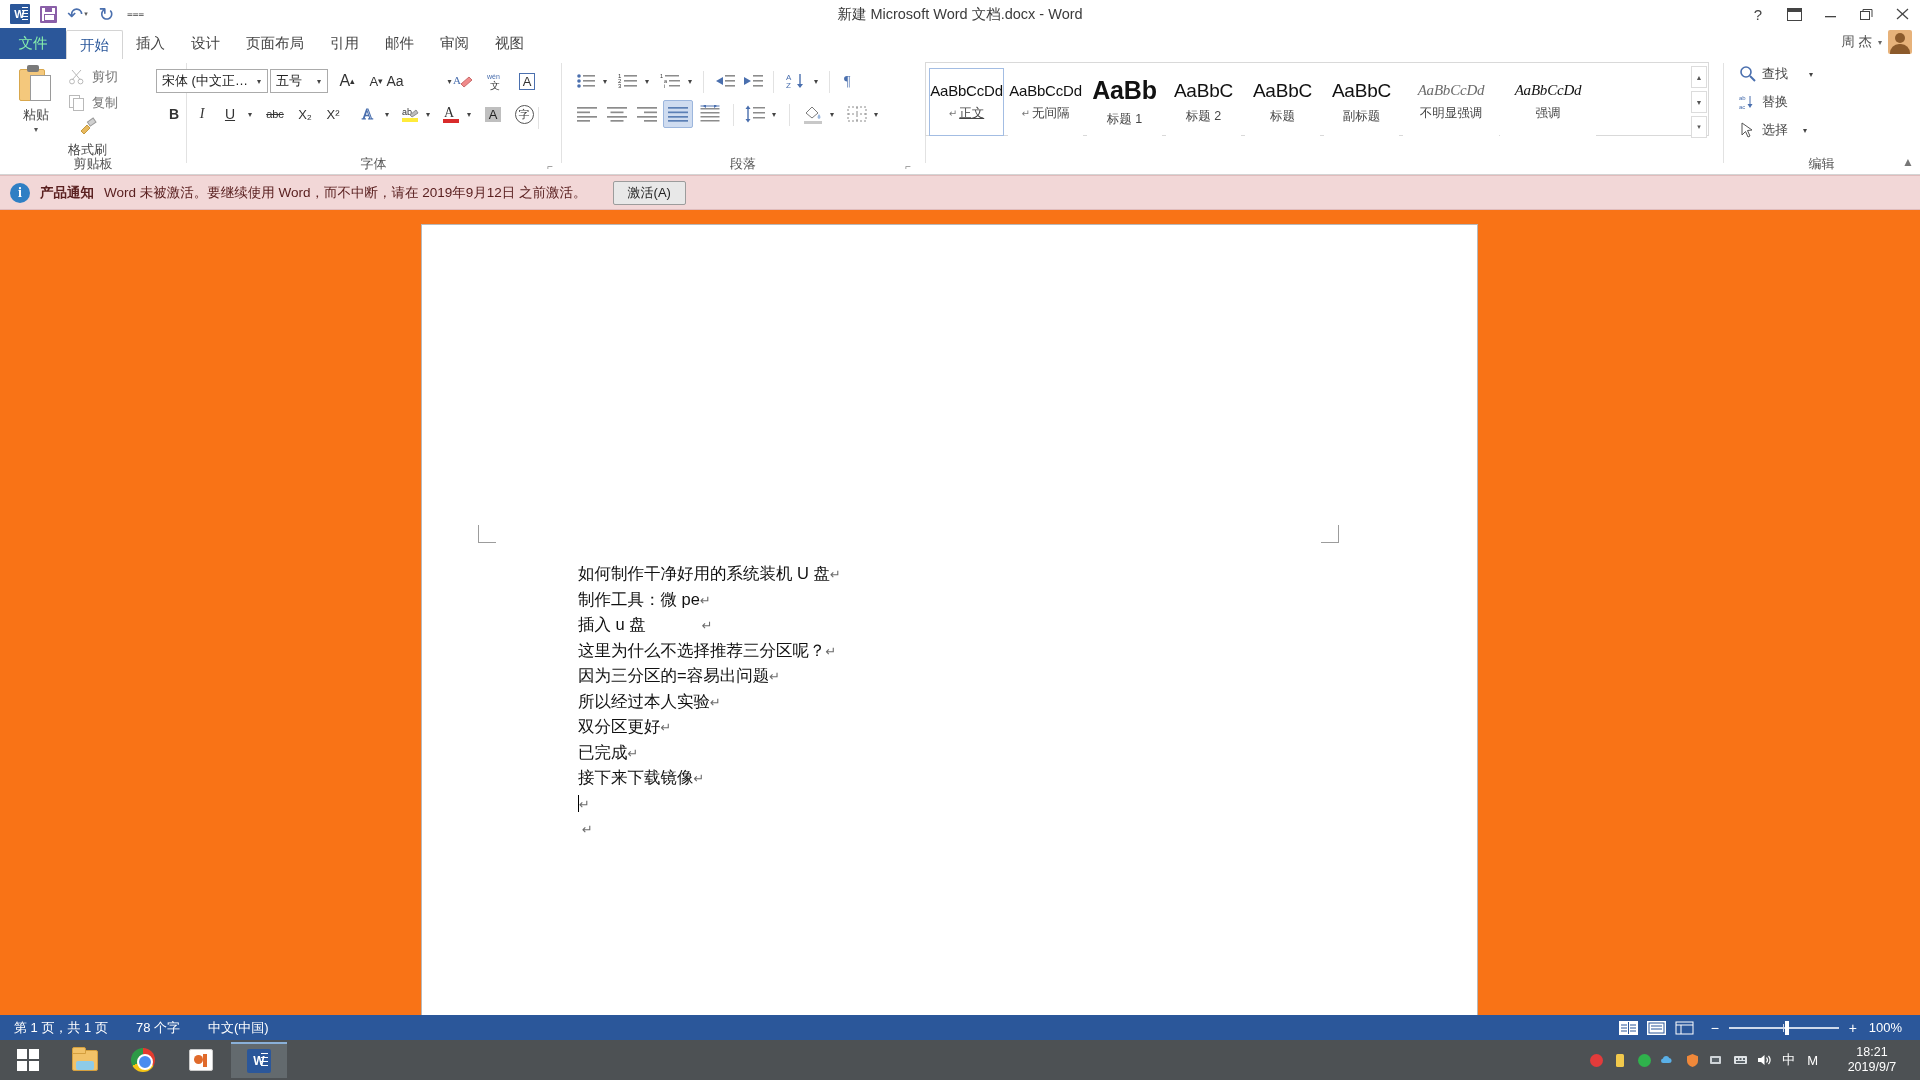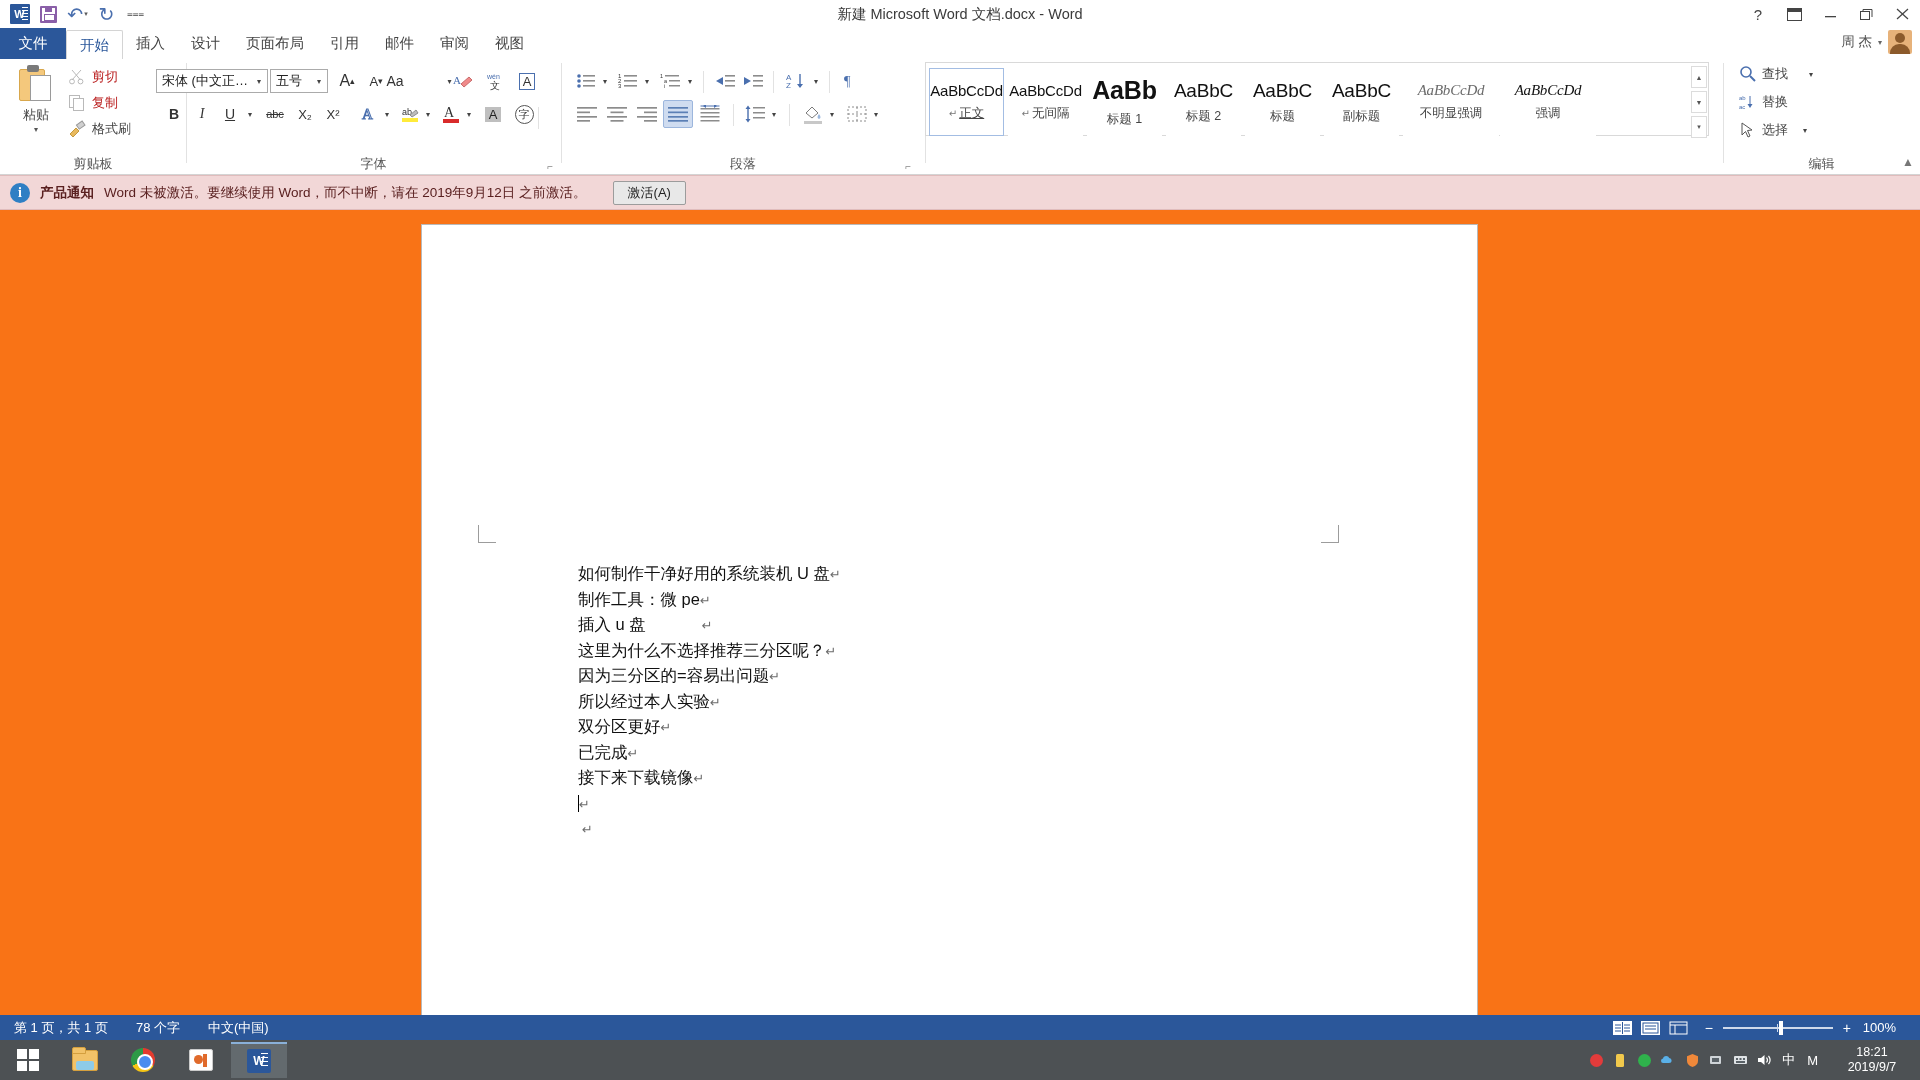--- a/index.html
+++ b/index.html
@@ -64,21 +64,21 @@
   }
   .wc.help { font-size: 15px; }
   .wc svg { display:block; }
 
   
   .tabrow {
     position: absolute; left: 0; top: 28px; width: 1920px; height: 31px;
     background: #ffffff; display: flex; align-items: flex-end;
   }
   .tab-file {
-    width: 66px; height: 31px; background: #2b579a; color: #ffffff;
+    width: 66px; height: 31px; background: #2b579a; color: #86efac;
     display: flex; align-items: center; justify-content: center; font-size: 14.5px;
   }
   .tab {
     height: 31px; padding: 0 13px; display: flex; align-items: center; justify-content: center;
     font-size: 14.5px; color: #444; background: transparent;
   }
   .tab.active {
     background: #ffffff; color: #2b579a;
     border: 1px solid #d4d4d4; border-bottom: 1px solid #fff; border-radius: 2px 2px 0 0;
     margin-bottom: -1px; height: 30px;
@@ -119,21 +119,21 @@
   }
   .paste-clip::before{content:"";position:absolute;left:7px;top:-5px;width:12px;height:7px;background:#7a7a7a;border-radius:2px;}
   .paste-page {
     position:absolute; left:11px; top:10px; width:21px; height:26px; background:#fff; border:1px solid #9a9a9a;
   }
   .paste-text { font-size: 13px; color: #444; margin-top: 3px; }
   .paste-caret { font-size: 8px; color: #555; margin-top: 1px; }
 
   .clip-item {
     position: absolute; left: 68px; height: 24px; display: flex; align-items: center; gap: 6px;
-    font-size: 13px; color: #b91c1c;
+    font-size: 13px; color: #737373;
   }
   .clip-item.enabled { color: #444; }
   .mini-ico { width: 18px; height: 18px; position: relative; display:inline-block;}
 
   
   .combo {
     position: absolute; border: 1px solid #ababab; background: #fff; height: 24px;
     display: flex; align-items: center; font-size: 13px; color: #222;
   }
   .combo .val { padding-left: 5px; flex: 1; overflow: hidden; white-space: nowrap; }
@@ -219,21 +219,21 @@
     font-size: 13px;
   }
   .sb-item { padding: 0 14px; white-space: nowrap; }
   .sb-right { position: absolute; right: 0; top: 0; height: 25px; display: flex; align-items: center; gap: 0; }
   .viewbtn { width: 28px; height: 25px; display:flex; align-items:center; justify-content:center; }
   .zoom-wrap { display: flex; align-items: center; gap: 8px; padding: 0 10px; }
   .zoom-minus, .zoom-plus { font-size: 14px; width: 12px; text-align: center; }
   .zoom-track { width: 110px; height: 2px; background: #cfd9ea; position: relative; }
   .zoom-knob { position: absolute; left: 56px; top: -6px; width: 4px; height: 14px; background: #fff; }
   .zoom-mid { position: absolute; left: 54px; top: -3px; width: 1px; height: 8px; background: #cfd9ea; }
-  .zoom-pct { font-size: 13px; padding-right: 24px; min-width: 44px; text-align: right;}
+  .zoom-pct { font-size: 13px; padding-right: 18px; min-width: 44px; text-align: right;}
 
   
   .taskbar {
     position: absolute; left: 0; top: 1040px; width: 1920px; height: 40px;
     background: #4d5154; display: flex; align-items: center;
   }
   .start-btn { width: 56px; height: 40px; display:flex; align-items:center; justify-content:center; }
   .win-logo { width: 22px; height: 22px; display: grid; grid-template-columns: 1fr 1fr; grid-template-rows: 1fr 1fr; gap: 2px; }
   .win-logo i { background: #fff; display: block; }
   .tb-item {
@@ -363,21 +363,21 @@
       </div>
       <div class="clip-item" style="top:32px;">
         <span class="mini-ico">
           <svg width="18" height="18" viewBox="0 0 18 18">
               <rect x="1.5" y="1.5" width="10" height="12" fill="#fff" stroke="#b9b9b9"></rect>
               <rect x="5.5" y="4.5" width="10" height="12" fill="#fff" stroke="#b9b9b9"></rect>
             </svg>
         </span>
         <span>复制</span>
       </div>
-      <div class="clip-item enabled" style="top:58px;">
+      <div class="clip-item enabled" style="top:58px;flex-direction:column;">
         <span class="mini-ico">
           <svg width="18" height="18" viewBox="0 0 18 18">
               <path d="M2 14 L8 8 L11 11 L5 17 Z" fill="#e8b95e" stroke="#c59a3e"></path>
               <rect x="9" y="3" width="7" height="5" transform="rotate(-35 12 5)" fill="#d0d0d0" stroke="#9a9a9a"></rect>
             </svg>
         </span>
         <span>格式刷</span>
       </div>
 
       <div class="rgroup-label">剪贴板</div>

